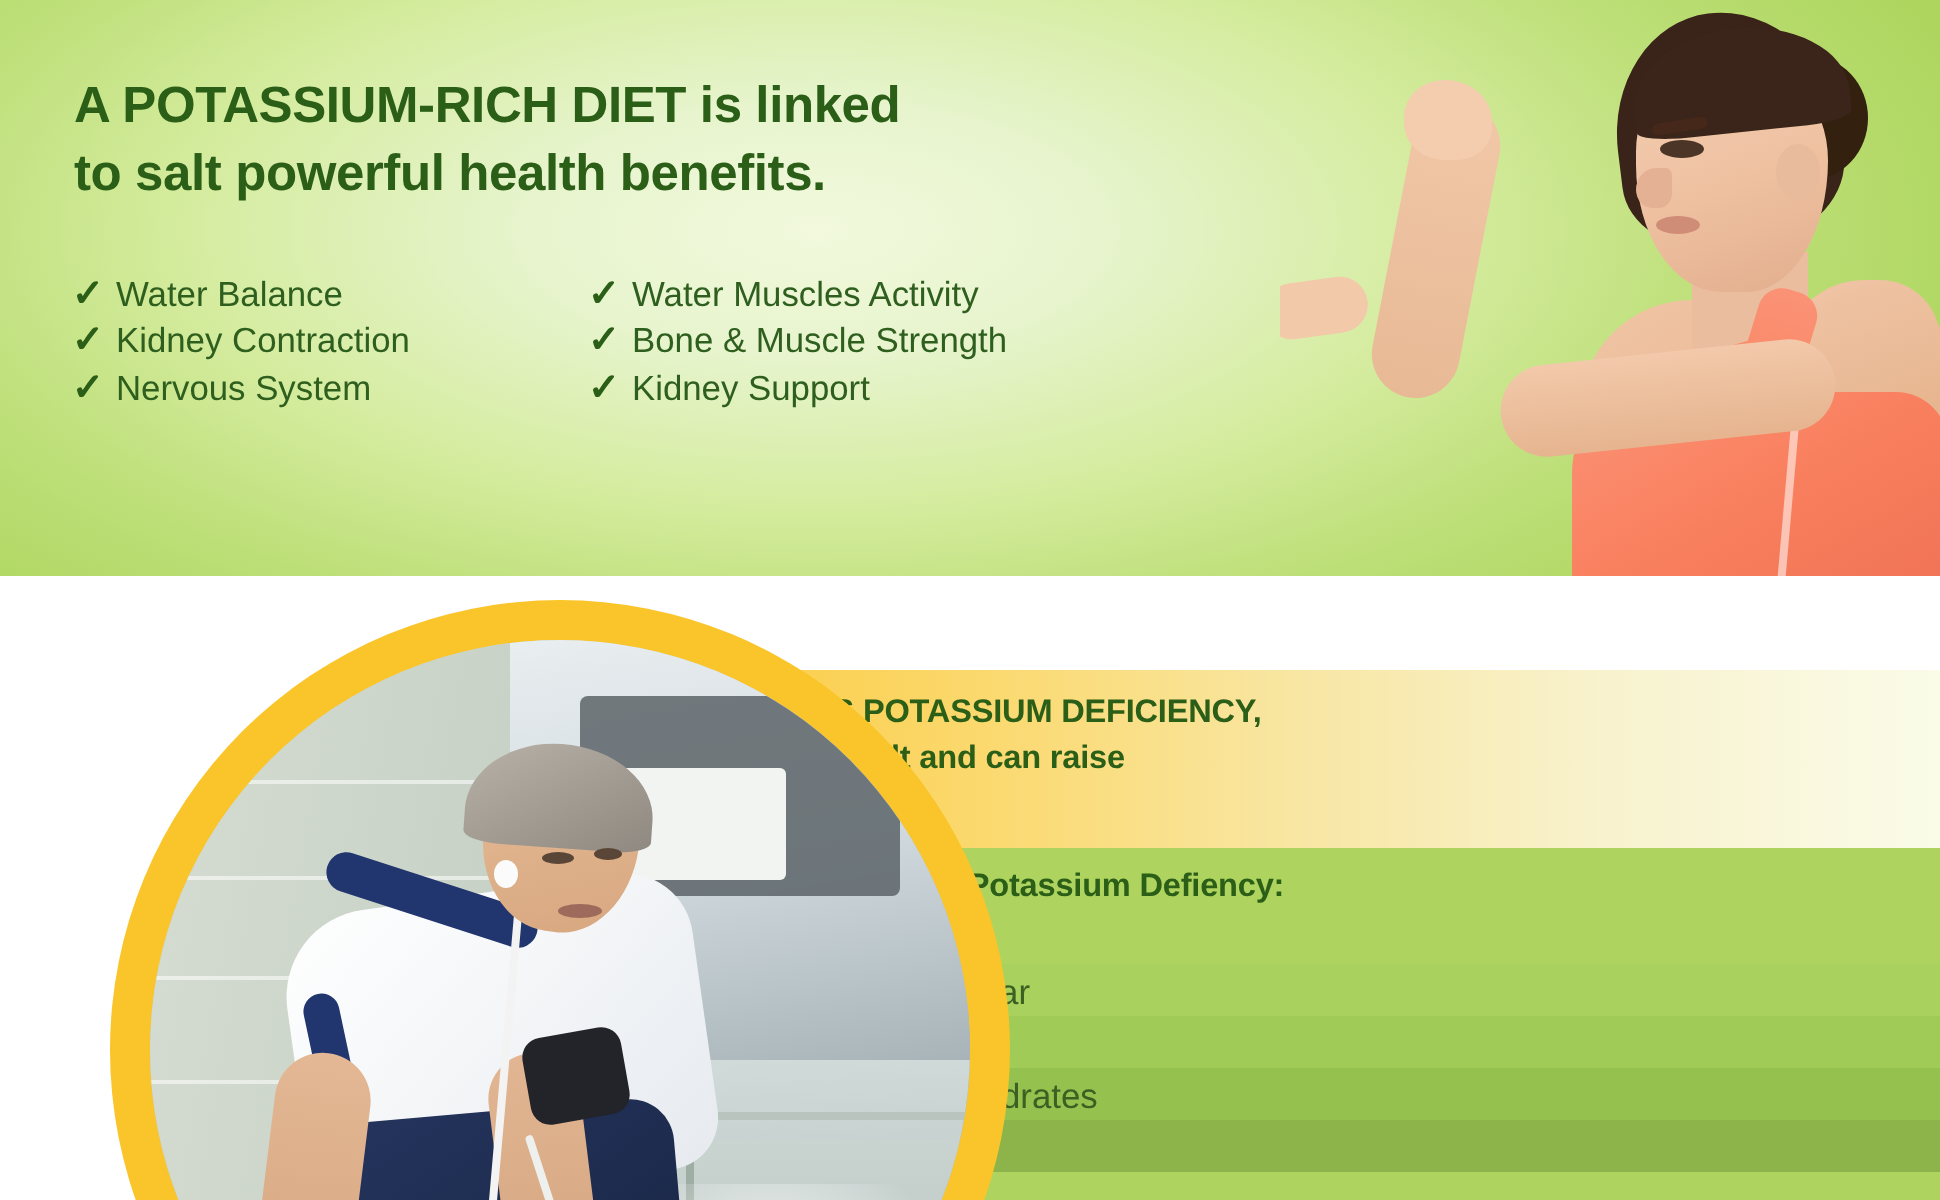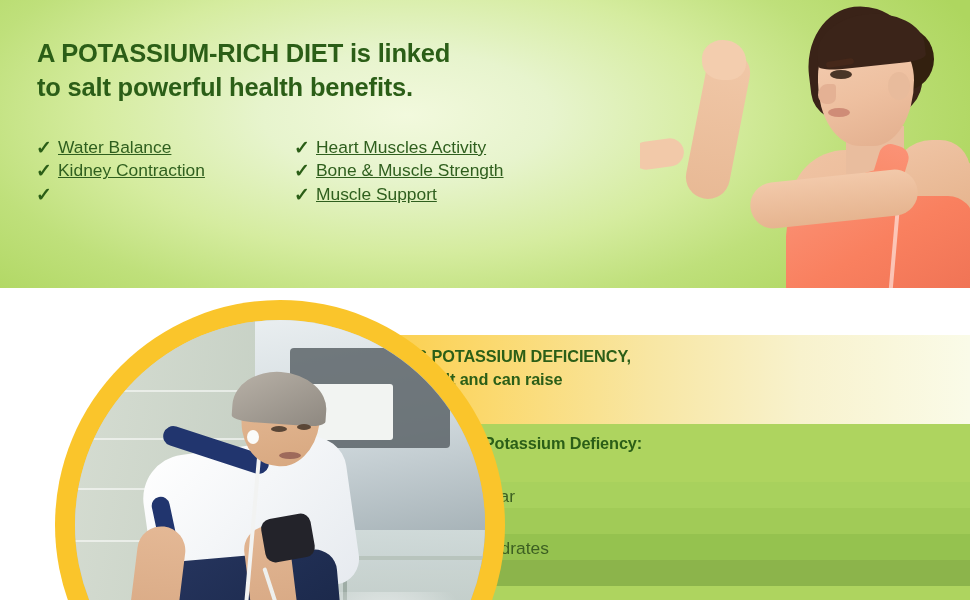--- a/index.html
+++ b/index.html
@@ -35,21 +35,21 @@
   .brow{
     display:flex; align-items:flex-start;
     font-size:17.4px; line-height:1.32; color:#2f5f1e;
     min-height:23px;
   }
   .brow .ck{
     width:22px; flex:0 0 22px; color:#2b5e17;
     font-size:19px; font-weight:bold; line-height:1.23;
   }
   .brow .ck.blank{ visibility:hidden; }
-  .brow .txt{ white-space:nowrap;text-decoration:underline; }
+  .brow .txt{ white-space:nowrap; }
 
   
   .woman{
     position:absolute; right:0px; top:0px; width:330px; height:288px;
     overflow:hidden;
   }
   .w-bg{ position:absolute; inset:0; background:transparent; }
   
   .w-hair{
     position:absolute; left:168px; top:6px; width:112px; height:116px;
@@ -313,35 +313,36 @@
         <div class="brow">
           <span class="ck">✓</span>
           <span class="txt">Water Balance</span>
         </div>
         <div class="brow">
           <span class="ck">✓</span>
           <span class="txt">Kidney Contraction</span>
         </div>
         <div class="brow">
           <span class="ck">✓</span>
+          <span class="txt">Nervous System</span>
         </div>
       </div>
 
       <div class="bcol c2">
         <div class="brow">
           <span class="ck">✓</span>
-          <span class="txt">Heart Muscles Activity</span>
+          <span class="txt">Water Muscles Activity</span>
         </div>
         <div class="brow">
           <span class="ck">✓</span>
           <span class="txt">Bone &amp; Muscle Strength</span>
         </div>
         <div class="brow">
           <span class="ck">✓</span>
-          <span class="txt">Muscle Support</span>
+          <span class="txt">Kidney Support</span>
         </div>
       </div>
     </div>
 
     <div class="woman">
       <div class="w-bg"></div>
       <div class="w-torso"></div>
       <div class="w-shoulder"></div>
       <div class="w-neck"></div>
       <div class="w-hair"></div>

